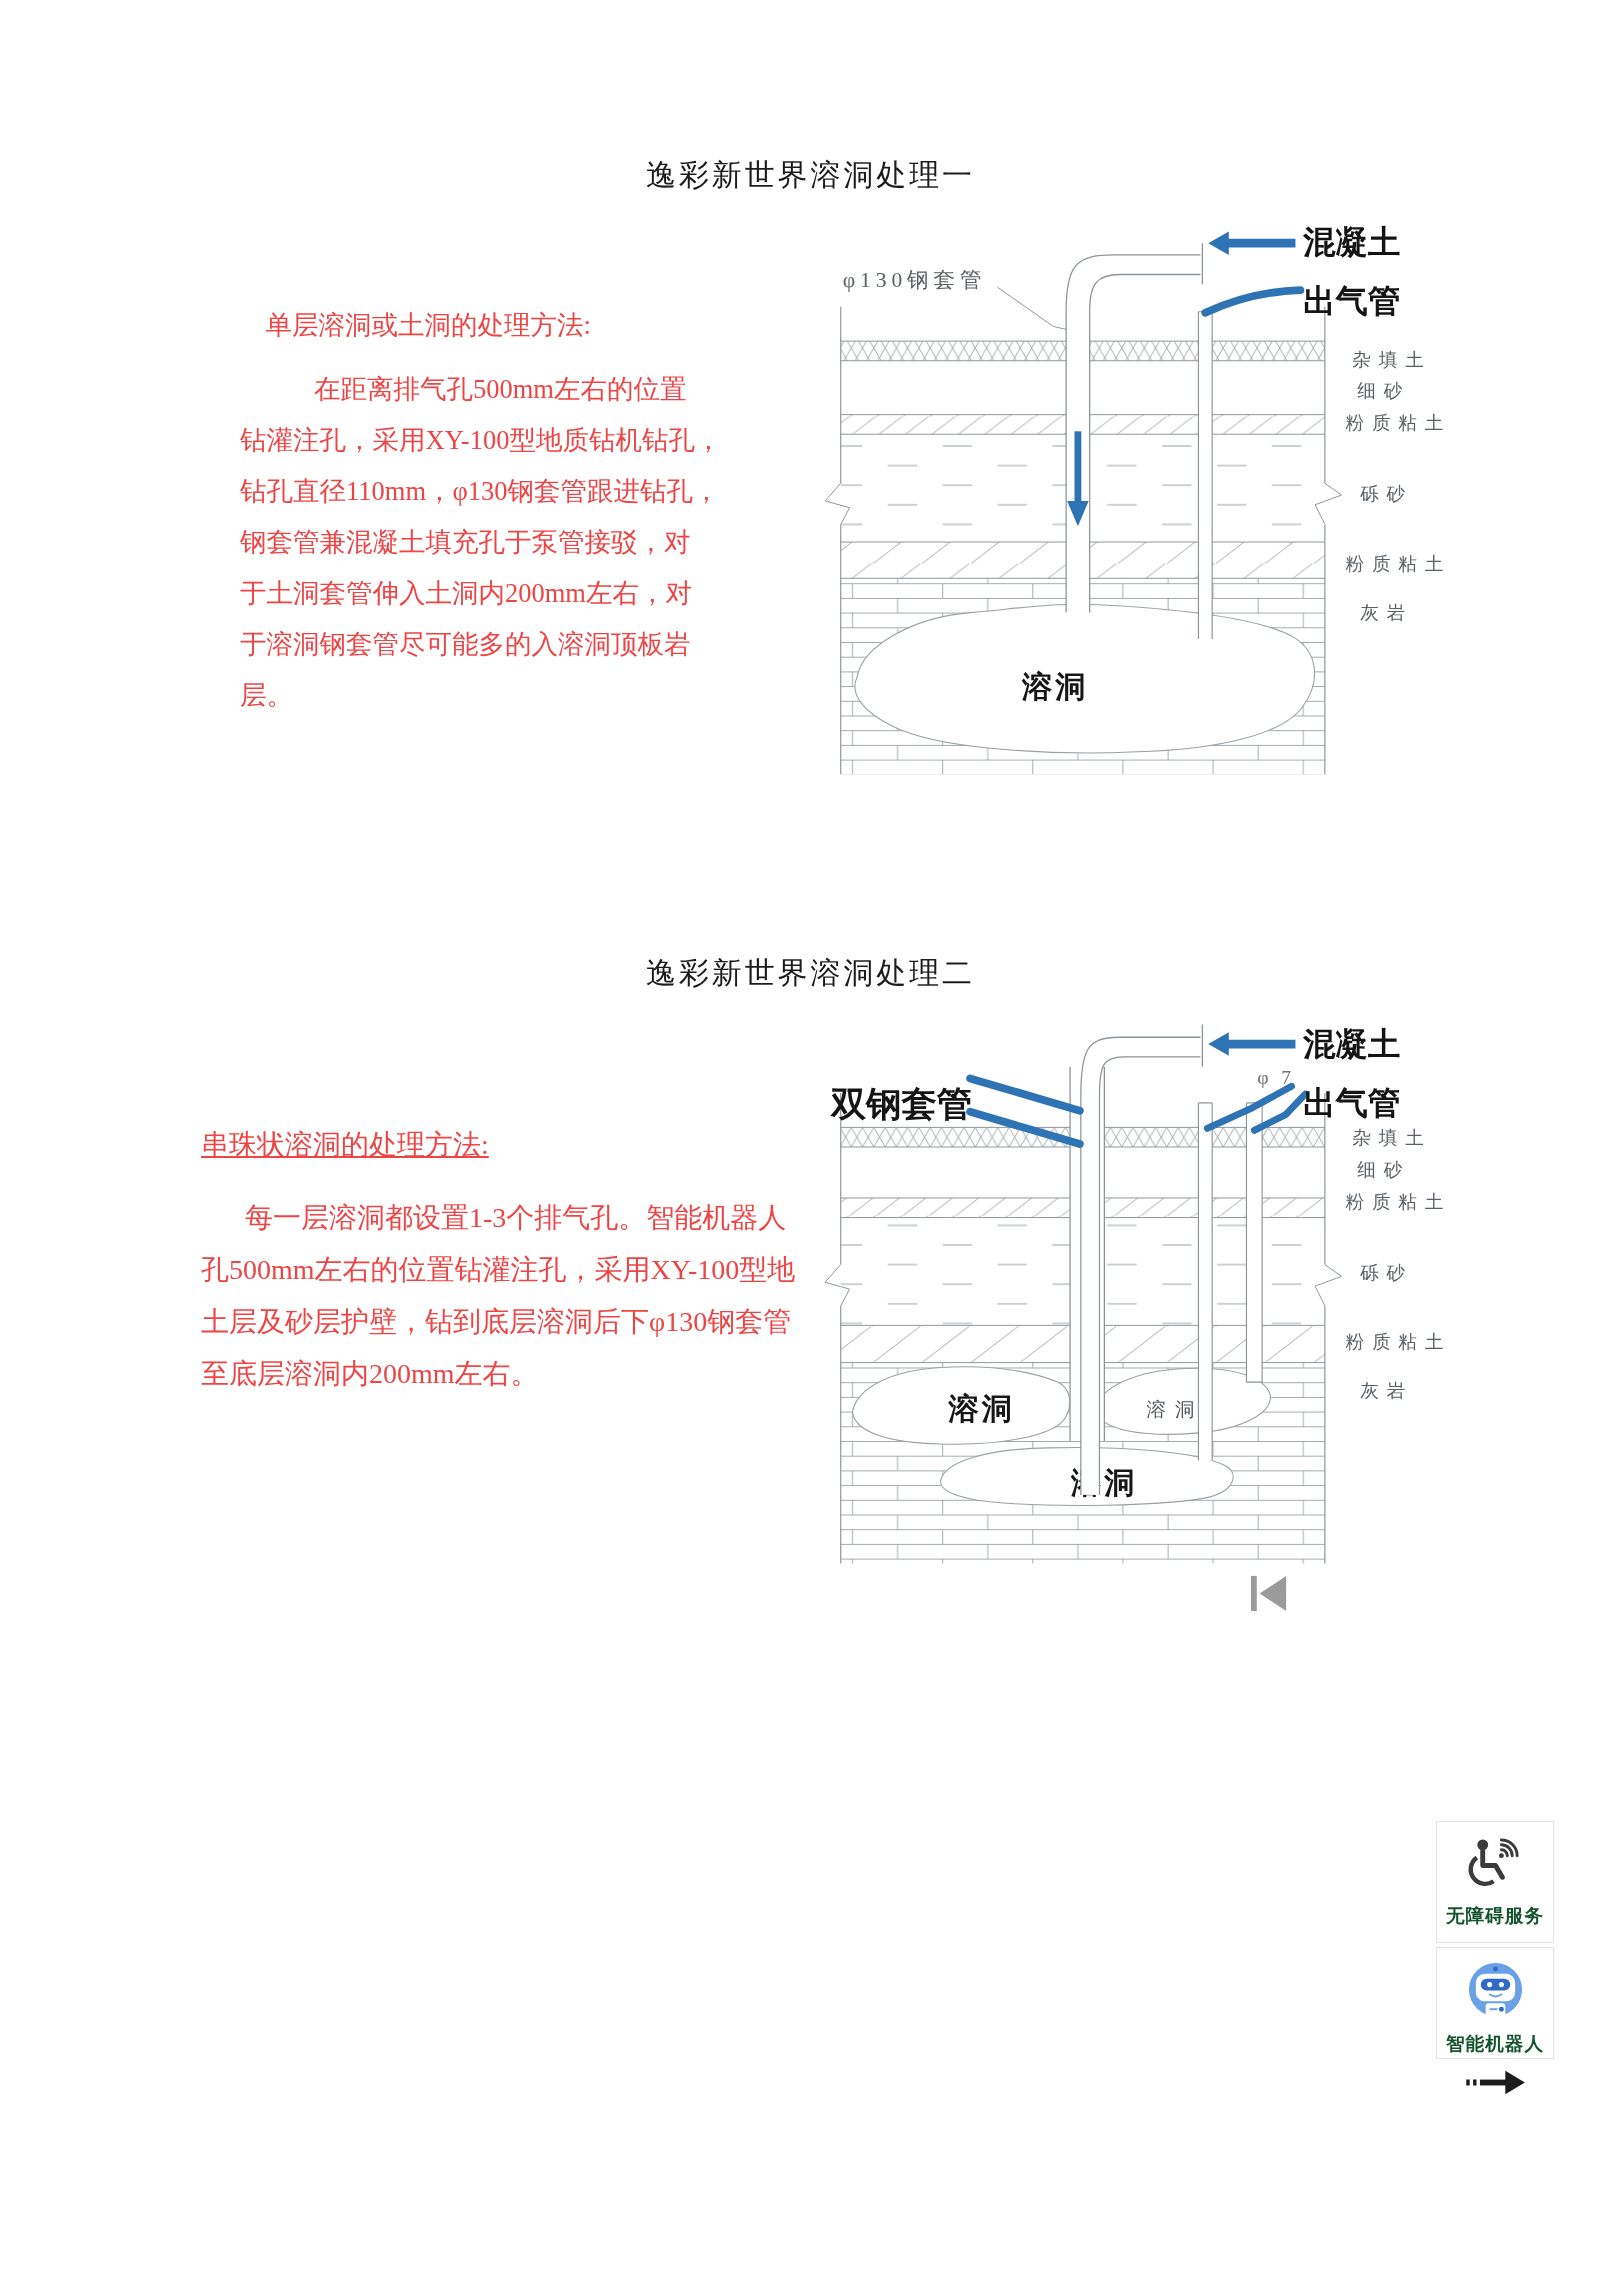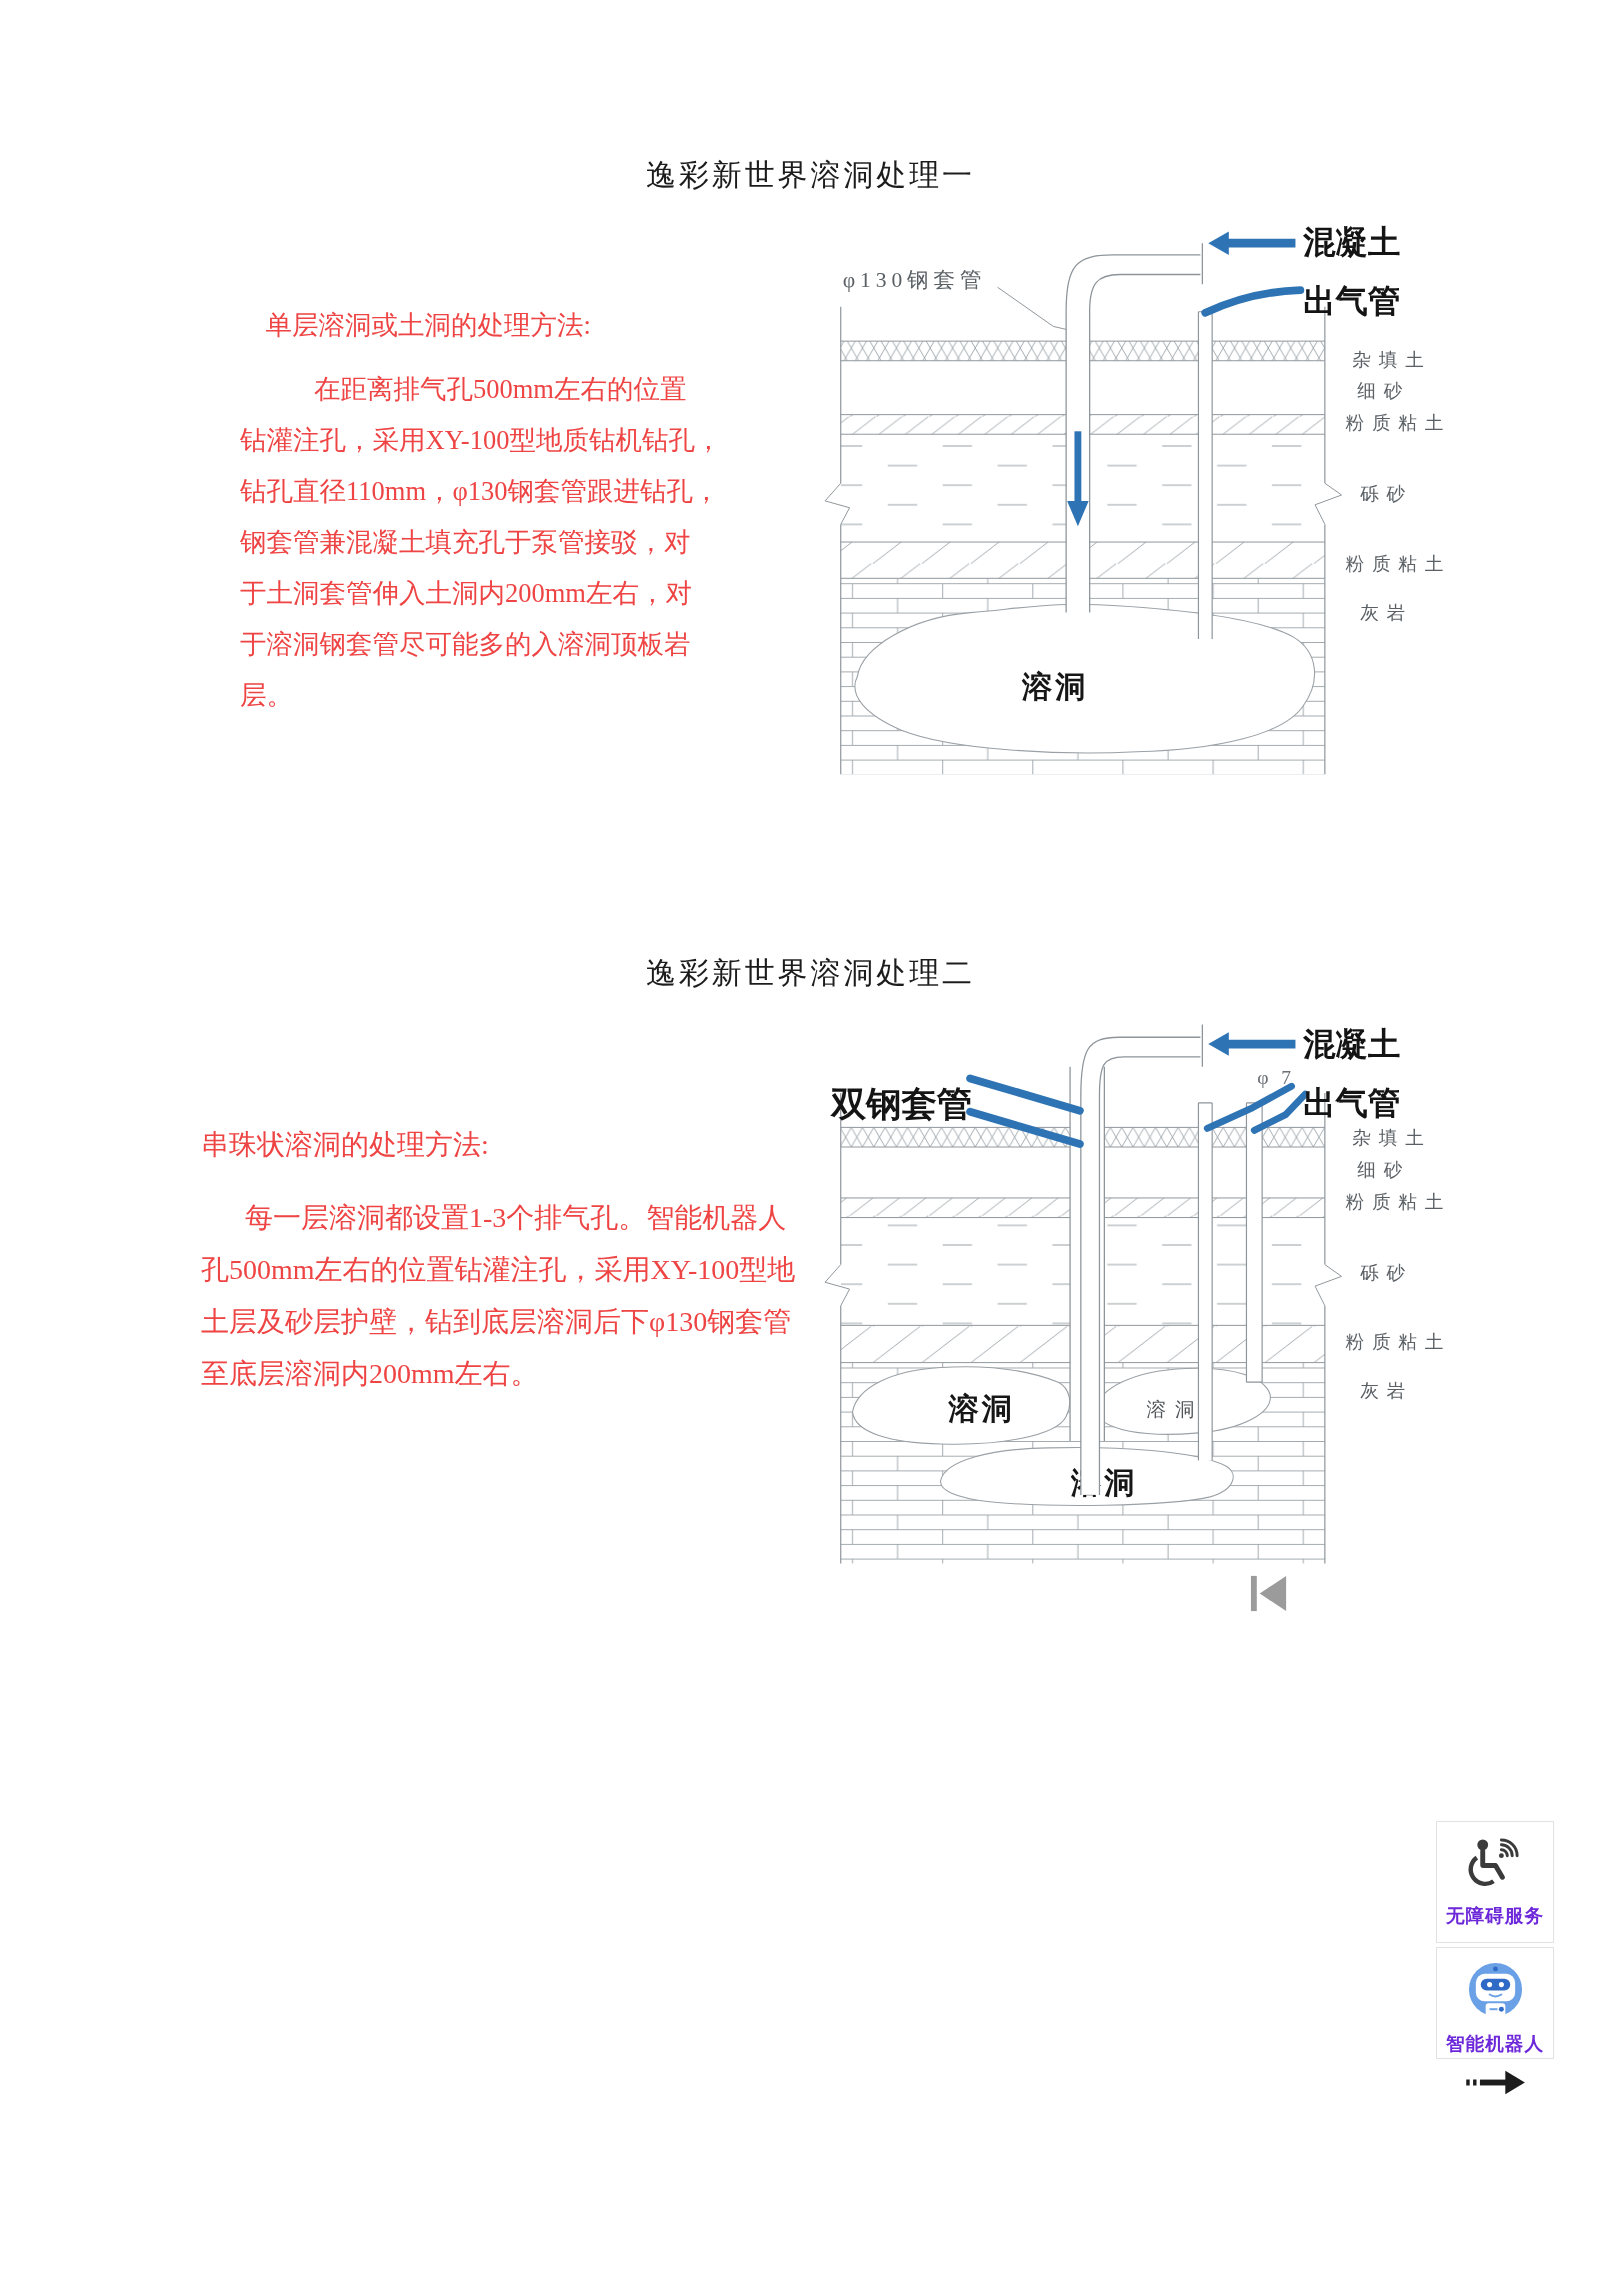--- a/index.html
+++ b/index.html
@@ -4,37 +4,37 @@
 <style>
   html,body{margin:0;padding:0;background:#ffffff;}
   .page{position:relative;width:1621px;height:2111px;background:#ffffff;overflow:hidden;
         font-family:"Liberation Serif","DejaVu Serif",serif;color:#222;}
   .title{position:absolute;left:0;right:0;text-align:center;font-size:30px;letter-spacing:2.9px;color:#1c1c1c;}
   .para{position:absolute;font-size:26.5px;color:#ef4444;}
   .para .ln{line-height:51px;white-space:nowrap;}
   .para.p2{font-size:28px;}
   .para.p2 .ln{line-height:52px;}
   .gap-after{margin-bottom:12.7px;}
-  .p2 .gap-after{margin-bottom:20.6px;}
+  .p2 .gap-after{margin-bottom:20.6px;text-decoration:underline;}
   .ind1{padding-left:25.5px;}
   .ind2{padding-left:74px;}
   .ind3{padding-left:44px;}
   .dwg{position:absolute;}
   svg text{font-family:"Liberation Serif","DejaVu Serif",serif;}
   .dwg-label{font-size:22px;fill:#5a6065;letter-spacing:5px;}
   .layer-label{font-size:19px;fill:#5a6065;letter-spacing:8px;}
   .big-label{font-size:33px;font-weight:bold;fill:#141414;}
   .big-label2{font-size:36px;font-weight:bold;fill:#141414;}
   .cave-big{font-size:31px;font-weight:bold;fill:#161616;letter-spacing:3px;}
   .cave-small{font-size:20px;fill:#50555a;letter-spacing:9px;}
   .dia-label{font-size:20px;fill:#6a7076;letter-spacing:4px;}
   .skipbtn{position:absolute;left:1247px;top:1572px;width:45px;height:43px;cursor:pointer;}
   .card{position:absolute;left:1436px;width:116px;background:#fff;border:1px solid #e2e2e2;
         text-align:center;font-family:"Liberation Sans","DejaVu Sans",sans-serif;}
-  .card .lbl{font-size:18.6px;font-weight:bold;color:#6d28d9;padding-bottom:7.8px;letter-spacing:1px;}
+  .card .lbl{font-size:18.6px;font-weight:bold;color:#14532d;padding-bottom:7.8px;letter-spacing:1px;}
   .card .ic{margin:13.7px auto 5.9px auto;}
   .arrowbtn{position:absolute;left:1464px;top:2062px;width:69px;height:43px;cursor:pointer;}
 </style>
 </head>
 <body>
 
 <div class="page">
 
   <div class="title" style="top:155px;">逸彩新世界溶洞处理一</div>
 

